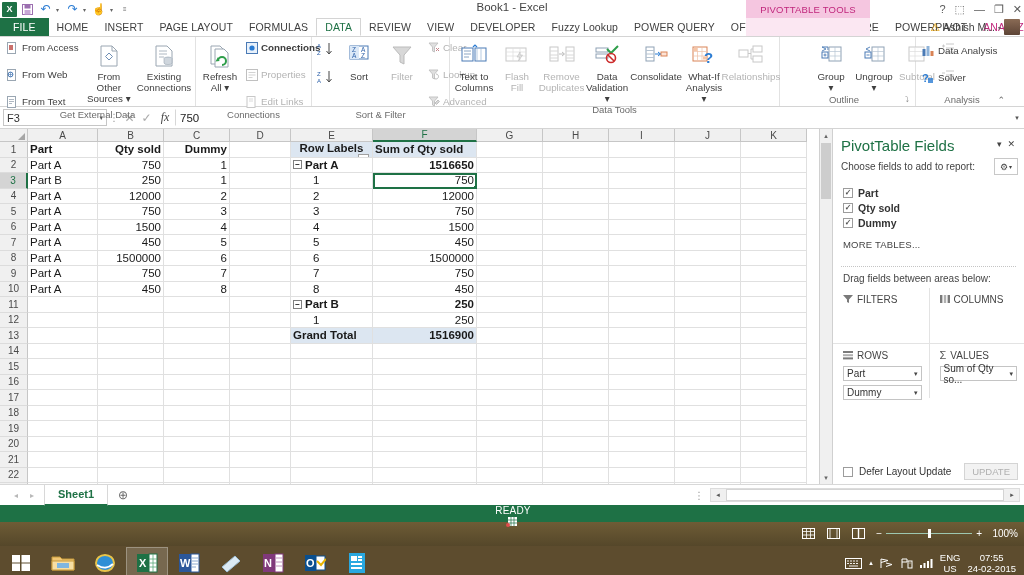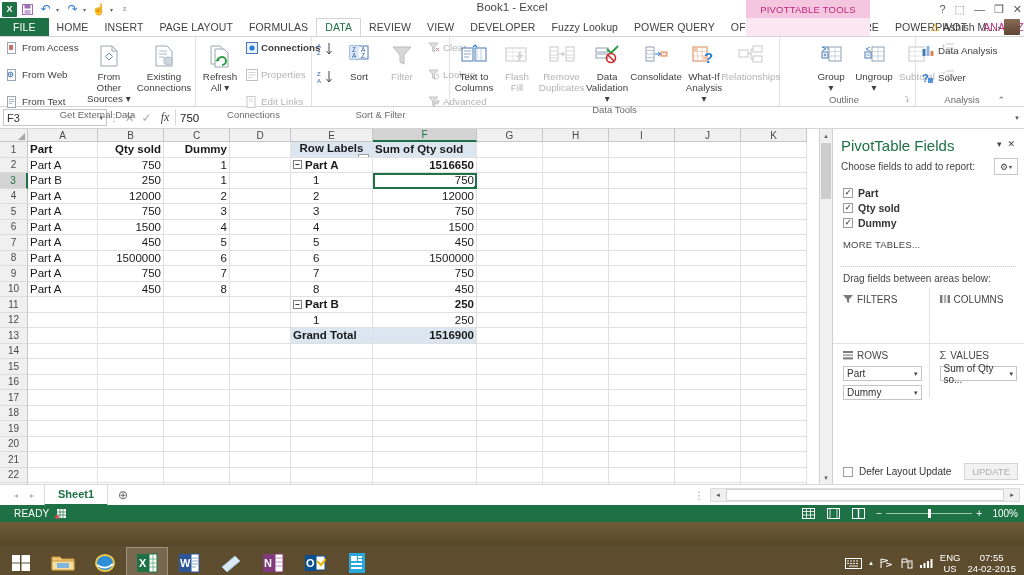--- a/index.html
+++ b/index.html
@@ -179,21 +179,21 @@
   }
   .addsheet { width:30px; display:flex; align-items:center; justify-content:center; font-size:12px; color:#6b6b6b; }
   .sb-dots { margin-left:auto; color:#999; font-size:10px; padding-right:6px; }
   .hsb { width:310px; height:14px; background:#f0f0f0; border:1px solid #dcdcdc; display:flex; align-items:center; margin-right:4px; }
   .hsb .a { width:14px; text-align:center; font-size:7px; color:#555; }
   .hsb .t { flex:1; height:12px; background:#fff; border:1px solid #d4d4d4; margin:0 1px; }
 
   
   .statusbar {
     height:17px; background:#1e7145; display:flex; align-items:center;
-    color:#fff; font-size:10px; padding:0 6px;
+    color:#fff; font-size:10px; padding:0 6px;flex-direction:column;
   }
   .statusbar .ready { padding:0 6px 0 8px; letter-spacing:.2px; }
   .sb-right { margin-left:auto; display:flex; align-items:center; gap:10px; }
   .viewbtn { width:15px; height:13px; display:flex; align-items:center; justify-content:center; }
   .zoomslider { display:flex; align-items:center; gap:4px; }
   .zoomslider .track { width:86px; height:1px; background:#9dc7b0; position:relative; }
   .zoomslider .knob { position:absolute; left:42px; top:-4px; width:3px; height:9px; background:#fff; }
   .zoompct { font-size:10px; min-width:26px; text-align:right; }
 
   

